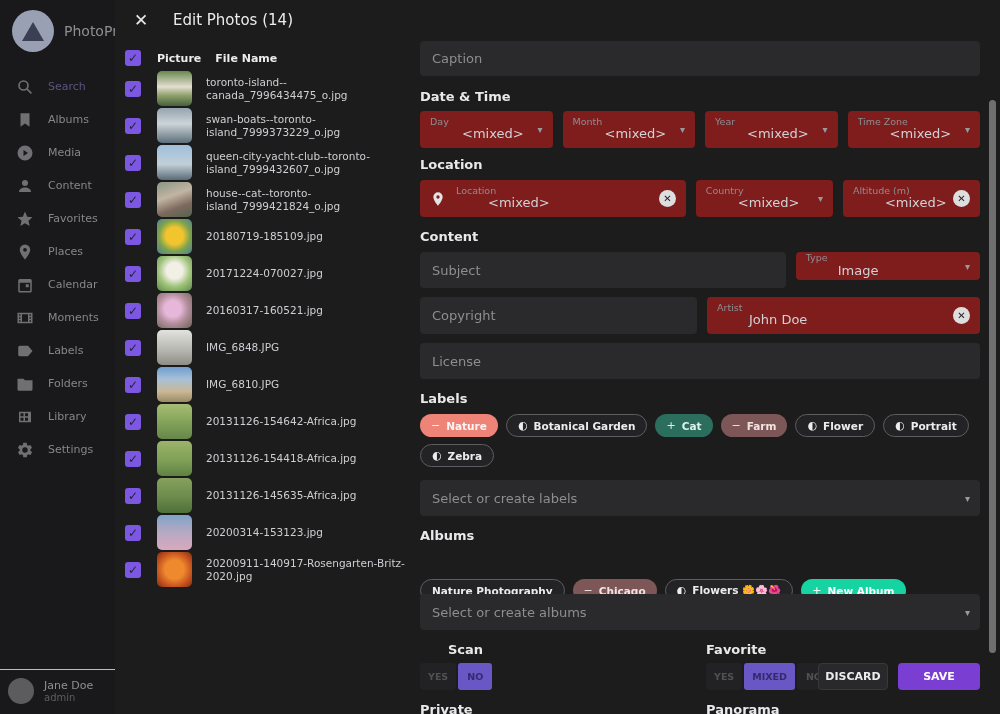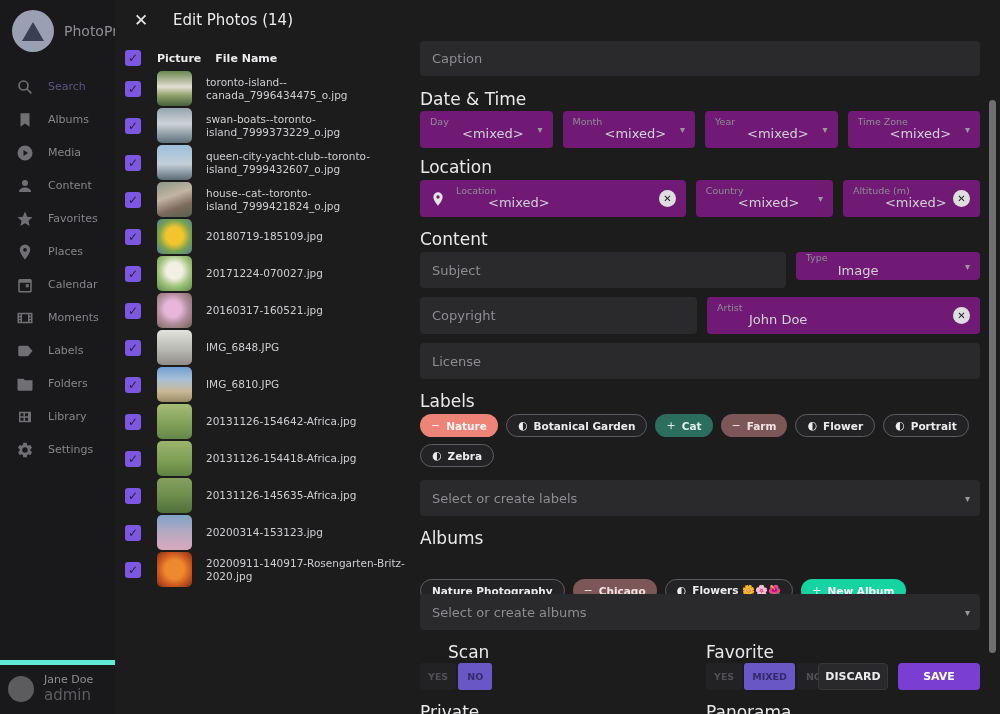--- a/index.html
+++ b/index.html
@@ -15,25 +15,25 @@
   .logo-tri { width:0; height:0; border-left:11px solid transparent; border-right:11px solid transparent;
     border-bottom:19px solid #3a3f55; position:relative; }
   .logo-text { color:#8e8e94; font-size:14px; white-space:nowrap; }
   .nav { margin-top:8px; }
   .nav-item { display:flex; align-items:center; gap:14px; height:33px; padding-left:16px;
     cursor:pointer; }
   .nav-ic { width:18px; height:18px; color:#707074; flex:0 0 auto; }
   .nav-ic svg { width:18px; height:18px; display:block; }
   .nav-label { color:#86868b; font-size:11px; white-space:nowrap; }
   .nav-item.active .nav-label { color:#5d5480; }
-  .user-block { position:absolute; left:0; bottom:0; width:115px; border-top:5px solid #5eead4;
+  .user-block { position:absolute; left:0; bottom:0; width:115px; border-top:1px solid #5eead4;
     padding:8px 0 10px 8px; display:flex; align-items:center; gap:10px; }
   .avatar { width:26px; height:26px; border-radius:50%; background:#5c5c5e; flex:0 0 auto; }
   .user-name { color:#8f8f94; font-size:11px; line-height:13px; }
-  .user-role { color:#5d5d62; font-size:15px; }
+  .user-role { color:#5d5d62; font-size:10px; }
 
   
   .dialog { position:absolute; left:115px; top:0; width:885px; height:714px; background:#1c1c1d; }
   .dlg-header { position:absolute; left:0; top:0; right:0; height:40px; display:flex; align-items:center; }
   .close-x { color:#e8e8ea; font-size:17px; margin-left:14px; width:24px; text-align:center; cursor:pointer; }
   .dlg-title { color:#ececee; font-size:15px; margin-left:20px; }
 
   
   .plist { position:absolute; left:10px; top:46px; width:295px; }
   .plist-header { display:flex; align-items:center; height:24px; }
@@ -57,26 +57,26 @@
   .thumb-9 { background:linear-gradient(180deg,#6f9ed0 0%,#a8c0d8 35%,#c9b893 70%,#9a8a66 100%); }
   .thumb-10 { background:linear-gradient(180deg,#a6bd74 0%,#85a45a 50%,#64874a 100%); }
   .thumb-11 { background:linear-gradient(180deg,#9cb46a 0%,#7fa055 55%,#5f8244 100%); }
   .thumb-12 { background:linear-gradient(180deg,#87a05e 0%,#6d8e4d 50%,#4f7038 100%); }
   .thumb-13 { background:linear-gradient(180deg,#7fa3c8 0%,#b7a9c2 50%,#d9a8bd 100%); }
   .thumb-14 { background:radial-gradient(circle at 50% 50%,#ef892e 0 38%,#c4511f 70%,#7e2e12 100%); }
 
   
   .form { position:absolute; left:305px; right:20px; top:0; bottom:0; }
   .frow { position:absolute; left:0; right:0; display:flex; gap:10px; }
-  .sect { position:absolute; color:#e9e9eb; font-size:17px; font-weight:normal; }
+  .sect { position:absolute; color:#e9e9eb; font-size:13px; font-weight:bold; }
   .tinput, .sinput { background:#2a2a2c; border:none; outline:none; border-radius:4px;
     color:#d6d6da; font-size:13px; padding:0 12px; height:35px; width:100%;
     font-family:"DejaVu Sans","Liberation Sans",sans-serif; }
   .tinput::placeholder, .sinput::placeholder { color:#8d8d92; }
-  .field { background:#701a75; border-radius:4px; height:37px; display:flex; align-items:center;
+  .field { background:#7f1d1d; border-radius:4px; height:37px; display:flex; align-items:center;
     padding:0 10px; cursor:pointer; position:relative; }
   .fcol { display:flex; flex-direction:column; justify-content:center; line-height:1.15; flex:1 1 auto; overflow:hidden; }
   .flabel { color:#8d8d92; font-size:9.5px; }
   .fvalue { color:#d2d2d6; font-size:13px; white-space:nowrap;margin-left:32px; }
   .caret { color:#9a9a9e; font-size:10px; margin-left:6px; flex:0 0 auto; }
   .clear { width:17px; height:17px; border-radius:50%; background:#dededf; color:#222;
     font-size:10px; line-height:17px; text-align:center; flex:0 0 auto; margin-left:6px; cursor:pointer; }
   .pin-ic { width:16px; height:16px; color:#e4e4e6; margin-right:10px; flex:0 0 auto; }
   .pin-ic svg { width:16px; height:16px; display:block; }
   .selwrap { background:#2a2a2c; border-radius:4px; height:36px; display:flex; align-items:center;

